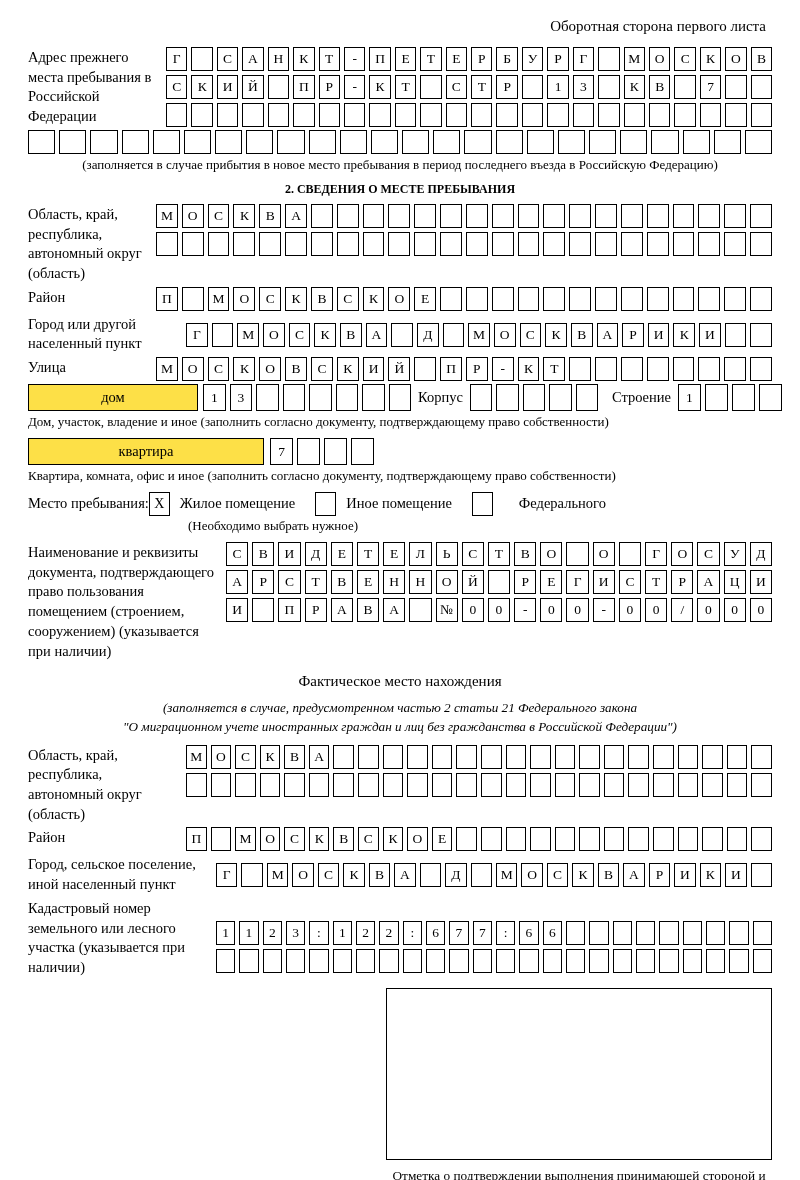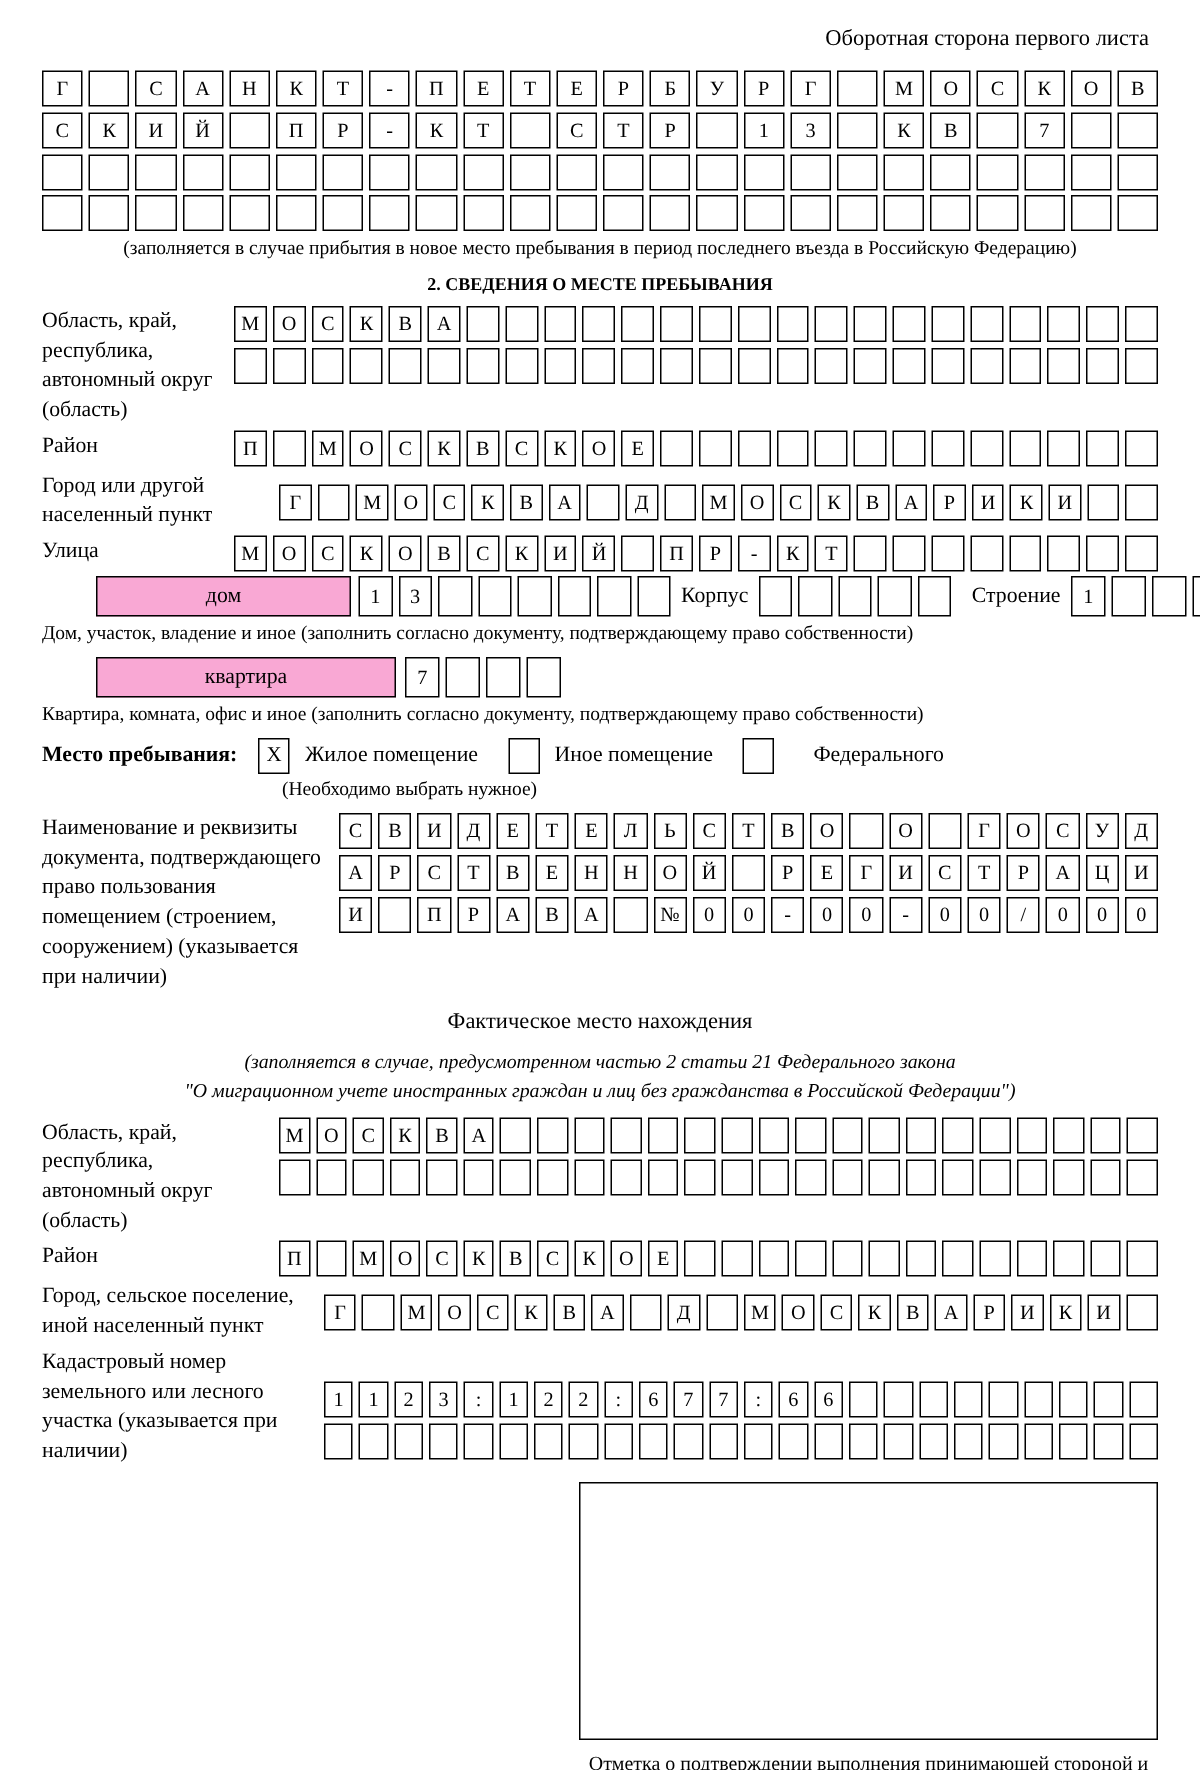--- a/index.html
+++ b/index.html
@@ -28,53 +28,54 @@
 
   .caption { font-size:13px; line-height:1.3; margin:1px 0 7px 0; }
   .caption.center { text-align:center; }
 
   .section-title { text-align:center; font-weight:bold; font-size:12px; margin:8px 0 7px 0; }
   .sub-center { text-align:center; font-size:13.2px; line-height:1.45; }
 
   .house-row { display:flex; align-items:stretch; margin:2px 0 3px 0; }
   .wide-box {
     border:1.6px solid #000; height:27px; display:flex;
-    align-items:center; justify-content:center; flex:none; background:#f9a8d4;margin-left:36px;
+    align-items:center; justify-content:center; flex:none; background:#fde047;
   }
   .inline-label { flex:none; display:flex; align-items:center; padding:0 7px; }
   .cgroup { flex:none; display:flex; gap:4px; }
   .cgroup .cell {
     flex:1 1 0; height:27px; border:1.6px solid #000;
     display:flex; align-items:center; justify-content:center; font-size:13.5px; background:#fff;
   }
 
   .stay-row { display:flex; align-items:center; margin:6px 0 2px 0; }
   .checkbox {
     width:21px; height:24px; border:1.6px solid #000; flex:none;
     display:flex; align-items:center; justify-content:center; font-size:14px; background:#fff;
   }
-  .stay-label { margin-right:14px;font-weight:bold; }
+  .stay-label { margin-right:0; }
   .opt-label { margin:0 20px 0 10px; }
   .hint { font-size:13px; margin:2px 0 8px 160px; }
 
   .actual-title { text-align:center; font-weight:normal; font-size:15px; margin:12px 0 8px 0; }
   .subtitles { margin-bottom:8px;font-style:italic; }
 
   .padded-top { padding-top:23px; }
 
   .mark-area { margin-left:358px; width:386px; margin-top:10px; }
   .mark-box { border:1.7px solid #000; height:172px; background:#fff; margin-bottom:6px; }
   .mark-caption { text-align:center; font-size:13.3px; line-height:1.45; width:410px; margin-left:-12px; }
 </style>
 </head>
 <body>
 
 <div class="header-note">Оборотная сторона первого листа</div>
 
 <div class="frow">
+  <div class="flabel" style="width:130px;">Адрес прежнего места пребывания в Российской Федерации</div>
   <div class="gridcol">
     <div class="cells">
         <span class="cell">Г</span>
         <span class="cell"></span>
         <span class="cell">С</span>
         <span class="cell">А</span>
         <span class="cell">Н</span>
         <span class="cell">К</span>
         <span class="cell">Т</span>
         <span class="cell">-</span>
@@ -350,21 +351,21 @@
   <div class="cgroup" style="width:104px;">
       <span class="cell">1</span>
       <span class="cell"></span>
       <span class="cell"></span>
       <span class="cell"></span>
     </div>
 </div>
 <div class="caption">Дом, участок, владение и иное (заполнить согласно документу, подтверждающему право собственности)</div>
 
 <div class="house-row">
-  <div class="wide-box" style="width:200px;">квартира</div>
+  <div class="wide-box" style="width:236px;">квартира</div>
   <div class="cgroup" style="width:104px; margin-left:6px;">
       <span class="cell">7</span>
       <span class="cell"></span>
       <span class="cell"></span>
       <span class="cell"></span>
     </div>
 </div>
 <div class="caption">Квартира, комната, офис и иное (заполнить согласно документу, подтверждающему право собственности)</div>
 
 <div class="stay-row">

